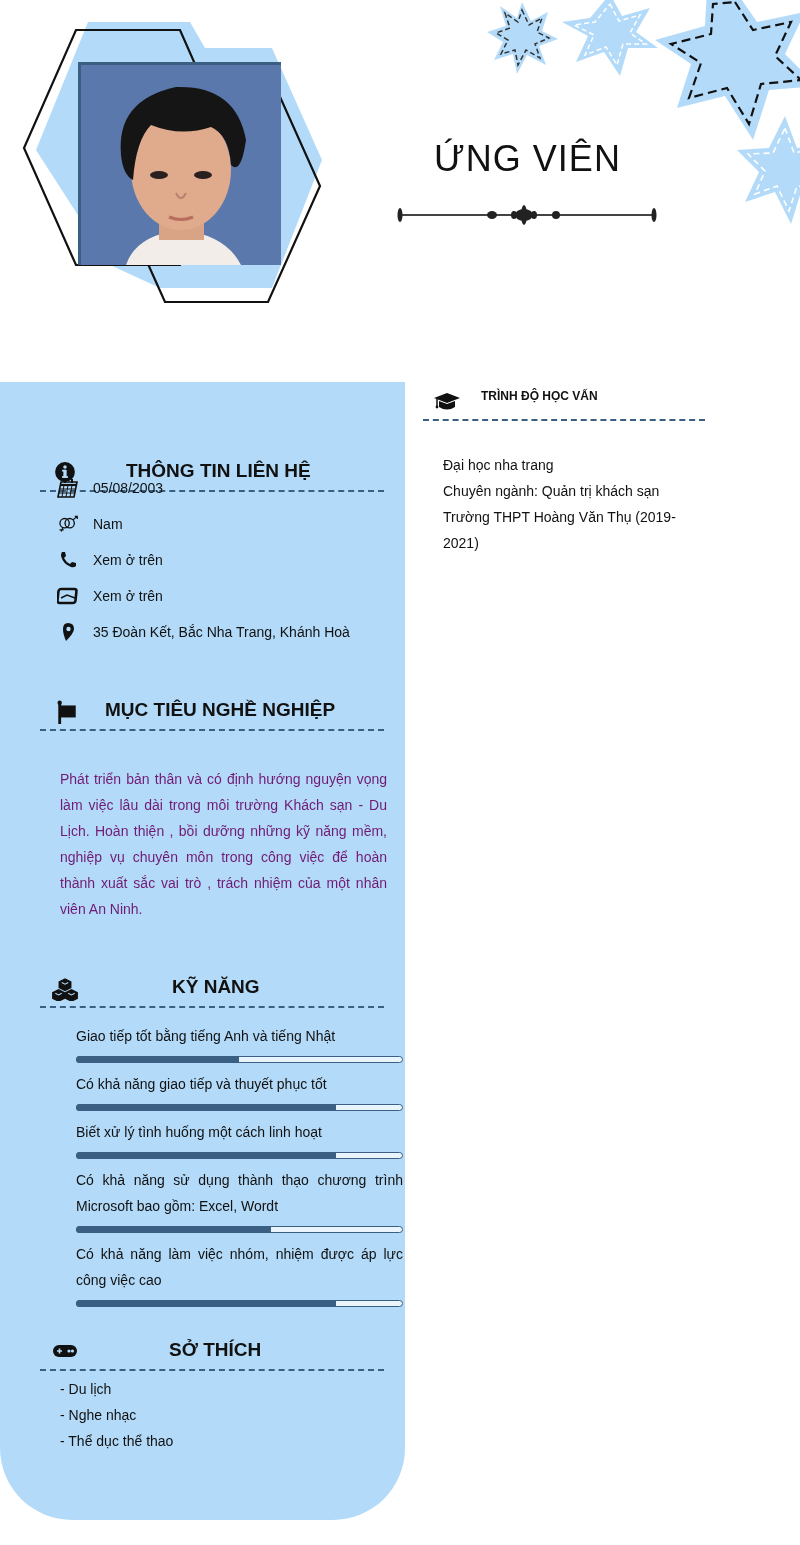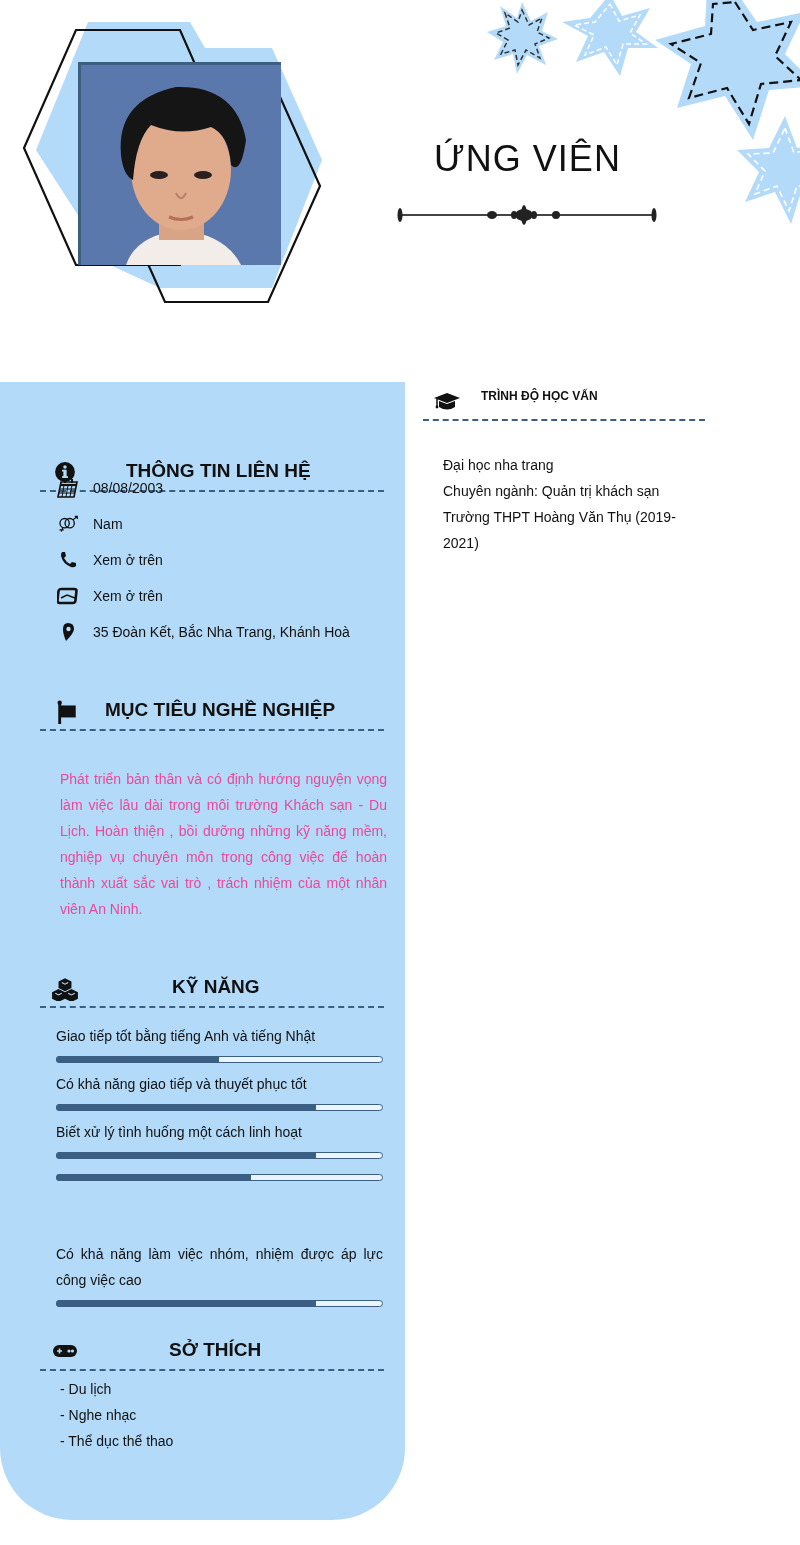--- a/index.html
+++ b/index.html
@@ -22,23 +22,23 @@
   .sec-head { position: absolute; left: 40px; width: 344px; height: 40px; border-bottom: 2px dashed #3b5f82; }
   .sec-head .ico { position: absolute; left: 14px; top: 8px; width: 24px; height: 22px; }
   .sec-head .ico svg { width: 100%; height: 100%; display: block; }
   .sec-head .title { position: absolute; top: 8px; font-weight: bold; font-size: 19px; color: #111; white-space: nowrap; }
 
   .contact-row { position: absolute; left: 56px; height: 24px; display: flex; align-items: center; }
   .contact-row .ico { width: 24px; height: 22px; display: flex; align-items: center; justify-content: center; }
   .contact-row .ico svg { width: 22px; height: 20px; display: block; }
   .contact-row .txt { margin-left: 13px; font-size: 14px; color: #111; }
 
-  .objective { position: absolute; left: 60px; top: 766px; width: 327px; font-size: 14px; line-height: 26px; text-align: justify; color: #ec4899; }
-
-  .skill { position: absolute; left: 56px; width: 327px; }
+  .objective { position: absolute; left: 60px; top: 766px; width: 327px; font-size: 14px; line-height: 26px; text-align: justify; color: #701a75; }
+
+  .skill { position: absolute; left: 76px; width: 327px; }
   .skill .label { font-size: 14px; line-height: 26px; text-align: justify; color: #111; }
   .skill .bar { position: relative; margin-top: 7px; height: 7px; border: 1px solid #3b5f82; border-radius: 4px; background: #eaf4fd; }
   .skill .fill { position: absolute; left: -1px; top: -1px; height: 7px; background: #3b5f82; border-radius: 4px 0 0 4px; }
 
   .hobby { position: absolute; left: 60px; font-size: 14px; line-height: 26px; color: #111; }
 
   .edu-head { position: absolute; left: 423px; top: 383px; width: 282px; height: 38px; border-bottom: 2px dashed #3b5f82; }
   .edu-head .ico { position: absolute; left: 10px; top: 8px; width: 28px; height: 22px; }
   .edu-head .ico svg { width: 100%; height: 100%; display: block; }
   .edu-head .title { position: absolute; left: 58px; top: 6px; font-weight: bold; font-size: 12px; white-space: nowrap; }
@@ -123,21 +123,21 @@
 <div class="contact-row" style="top:476px;">
   <span class="ico">
     <svg viewBox="0 0 22 20">
         <path d="M4,4 L20,4 L17,19 L1,19 Z" fill="none" stroke="#111" stroke-width="1.6"></path>
         <path d="M3.4,7 L19.4,7" stroke="#111" stroke-width="2.2"></path>
         <path d="M2.6,11 L18.6,11 M2,15 L18,15 M7,7 L5,19 M11,7 L9,19 M15,7 L13,19" stroke="#111" stroke-width="1"></path>
         <rect x="7" y="1" width="2" height="4" fill="#111"></rect>
         <rect x="14" y="1" width="2" height="4" fill="#111"></rect>
       </svg>
   </span>
-  <span class="txt">08/08/2003</span>
+  <span class="txt">05/08/2003</span>
 </div>
 <div class="contact-row" style="top:512px;">
   <span class="ico">
     <svg viewBox="0 0 26 20">
         <circle cx="9" cy="9" r="5.5" fill="none" stroke="#111" stroke-width="1.6"></circle>
         <circle cx="15" cy="9" r="5.5" fill="none" stroke="#111" stroke-width="1.6"></circle>
         <path d="M7,14 L5,19 M3,17 L8,17" stroke="#111" stroke-width="1.4"></path>
         <path d="M19,5 L24,1 M21,1 L24,1 L24,4" stroke="#111" stroke-width="1.4" fill="none"></path>
       </svg>
   </span>
@@ -206,20 +206,21 @@
       <div class="fill" style="width:80%;"></div>
     </div>
 </div>
 <div class="skill" style="top:1119px;">
   <div class="label">Biết xử lý tình huống một cách linh hoạt</div>
   <div class="bar">
       <div class="fill" style="width:80%;"></div>
     </div>
 </div>
 <div class="skill" style="top:1167px;">
+  <div class="label">Có khả năng sử dụng thành thạo chương trình Microsoft bao gồm: Excel, Wordt</div>
   <div class="bar">
       <div class="fill" style="width:60%;"></div>
     </div>
 </div>
 <div class="skill" style="top:1241px;">
   <div class="label">Có khả năng làm việc nhóm, nhiệm được áp lực công việc cao</div>
   <div class="bar">
       <div class="fill" style="width:80%;"></div>
     </div>
 </div>

